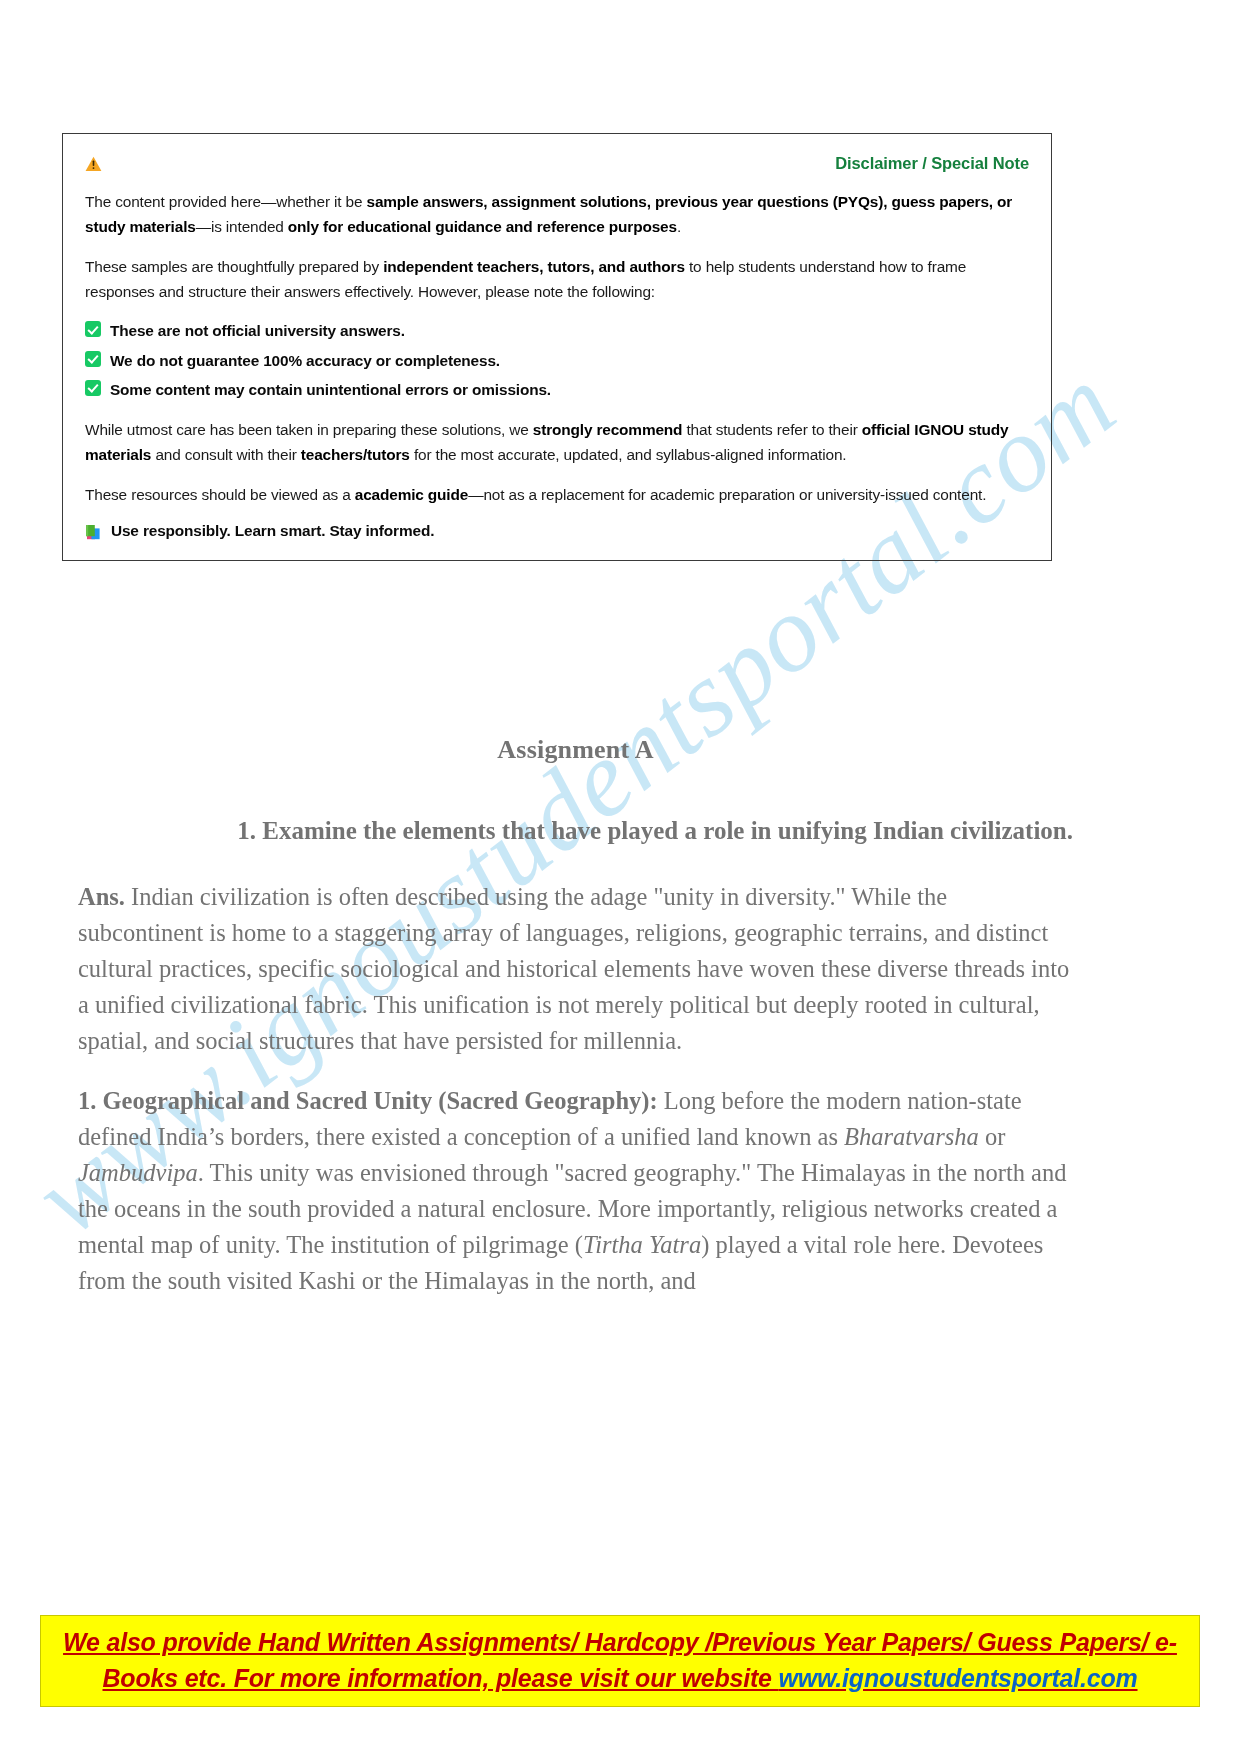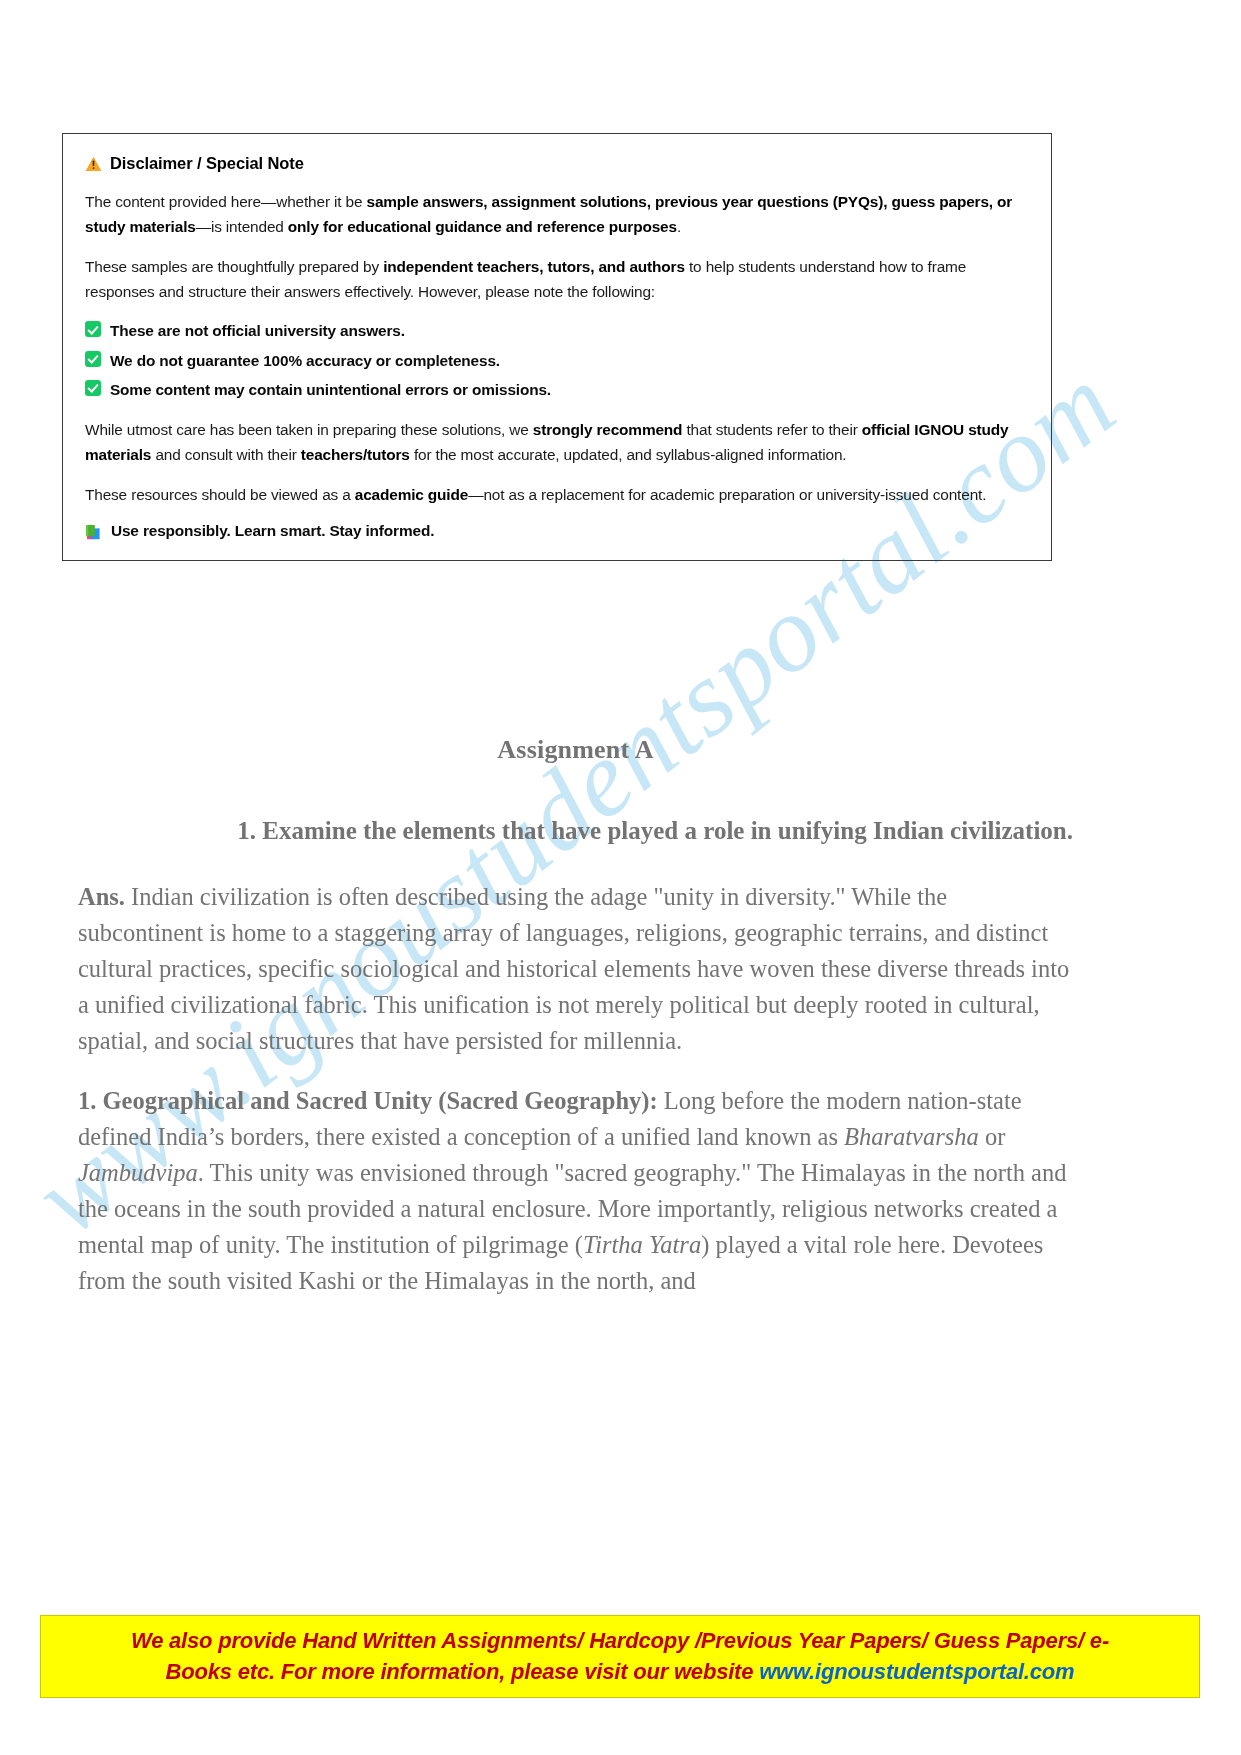--- a/index.html
+++ b/index.html
@@ -48,26 +48,27 @@
     box-sizing: border-box;
     border: 1.4px solid #3a3a3a;
     background: transparent;
     padding: 18px 22px 20px 22px;
     z-index: 10;
     font-family: "Liberation Sans", sans-serif;
   }
   .disc-title {
     font-size: 16.5px;
     font-weight: bold;
-    color: #000000;
+    color: #15803d;
     margin: 2px 0 16px 0;
     display: flex;
     align-items: center;
     gap: 8px;
     letter-spacing: -0.1px;
+    justify-content: space-between;
   }
   .warn-icon { display:inline-block; width:17px; height:16px; }
 
   .disc-p {
     font-size: 15.4px;
     line-height: 1.63;
     color: #1a1a1a;
     margin: 0 0 15px 0;
     letter-spacing: -0.15px;
   }
@@ -158,24 +159,25 @@
     background: #ffff00;
     border: 1.5px solid #c8c800;
     padding: 9px 10px 10px 10px;
     text-align: center;
     z-index: 20;
     font-family: "Liberation Sans", sans-serif;
   }
   .footer-line {
     font-style: italic;
     font-weight: bold;
-    font-size: 22px;
+    font-size: 25px;
     line-height: 1.42;
     color: #c00000;
     letter-spacing: -0.2px;
+    text-decoration: underline;
   }
   .footer-link {
     font-style: italic;
     font-weight: bold;
     color: #0b63c5;
     text-decoration: none;
   }
 </style>
 </head>
 <body>

